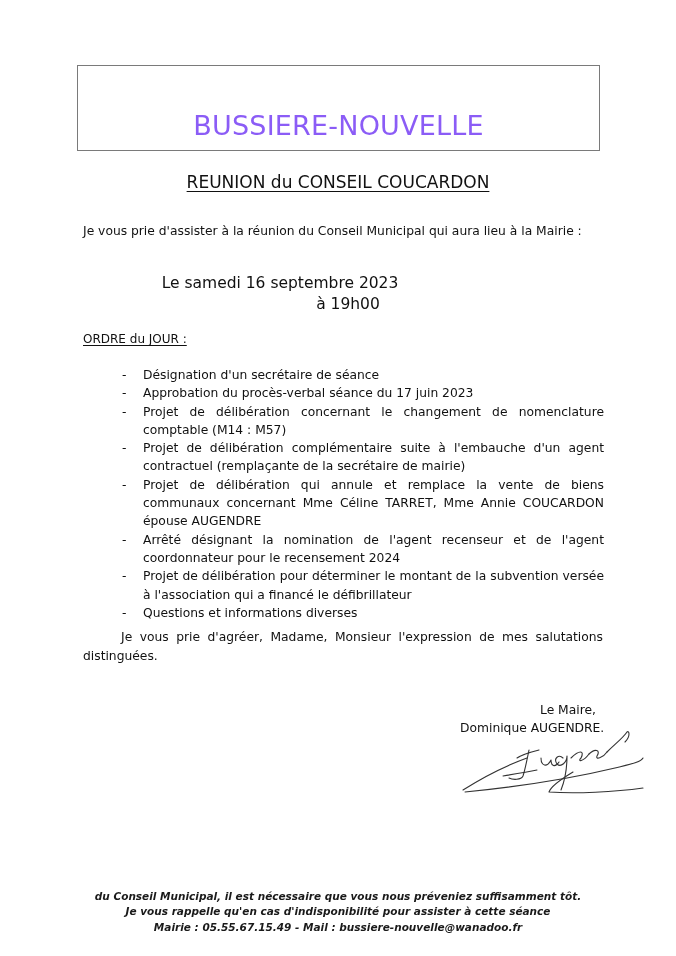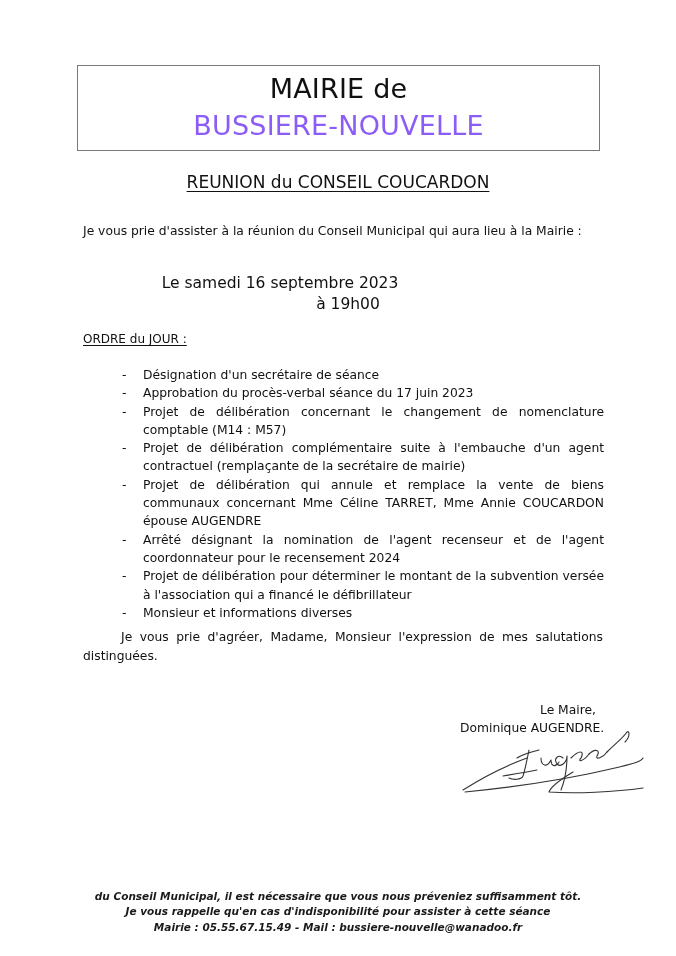--- a/index.html
+++ b/index.html
@@ -76,21 +76,20 @@
   .footer {
     position: absolute; left: 0; width: 676px; top: 889px;
     text-align: center; font-size: 10.5px; font-style: italic;
     line-height: 15.3px; font-weight: bold; color: #1a1a1a;
   }
 </style>
 </head>
 <body>
 
 <div class="title-box">
-  <div class="title-line1">MAIRIE de</div>
   <div class="title-line2">BUSSIERE-NOUVELLE</div>
 </div>
 
 <div class="subtitle">
   <span>REUNION du CONSEIL COUCARDON</span>
 </div>
 
 <div class="intro">Je vous prie d'assister à la réunion du Conseil Municipal qui aura lieu à la Mairie :</div>
 
 <div class="date">Le samedi 16 septembre 2023</div>
@@ -99,21 +98,21 @@
 <div class="agenda-heading">ORDRE du JOUR :</div>
 
 <ul class="agenda">
   <li><span class="dash">-</span><span>Désignation d'un secrétaire de séance</span></li>
   <li><span class="dash">-</span><span>Approbation du procès-verbal séance du 17 juin 2023</span></li>
   <li><span class="dash">-</span><span>Projet de délibération concernant le changement de nomenclature comptable (M14 : M57)</span></li>
   <li><span class="dash">-</span><span>Projet de délibération complémentaire suite à l'embauche d'un agent contractuel (remplaçante de la secrétaire de mairie)</span></li>
   <li><span class="dash">-</span><span>Projet de délibération qui annule et remplace la vente de biens communaux concernant Mme Céline TARRET, Mme Annie COUCARDON épouse AUGENDRE</span></li>
   <li><span class="dash">-</span><span>Arrêté désignant la nomination de l'agent recenseur et de l'agent coordonnateur pour le recensement 2024</span></li>
   <li><span class="dash">-</span><span>Projet de délibération pour déterminer le montant de la subvention versée à l'association qui a financé le défibrillateur</span></li>
-  <li><span class="dash">-</span><span>Monsieur et informations diverses</span></li>
+  <li><span class="dash">-</span><span>Questions et informations diverses</span></li>
 </ul>
 
 <div class="closing">Je vous prie d'agréer, Madame, Monsieur l'expression de mes salutations distinguées.</div>
 
 <div class="sig-title">Le Maire,</div>
 <div class="sig-name">Dominique AUGENDRE.</div>
 
 <svg class="signature" viewBox="0 0 190 70">
   <g fill="none" stroke="#333" stroke-width="1.1" stroke-linecap="round" stroke-linejoin="round">
     <path d="M8 62 C 30 48, 50 38, 72 30"></path>

